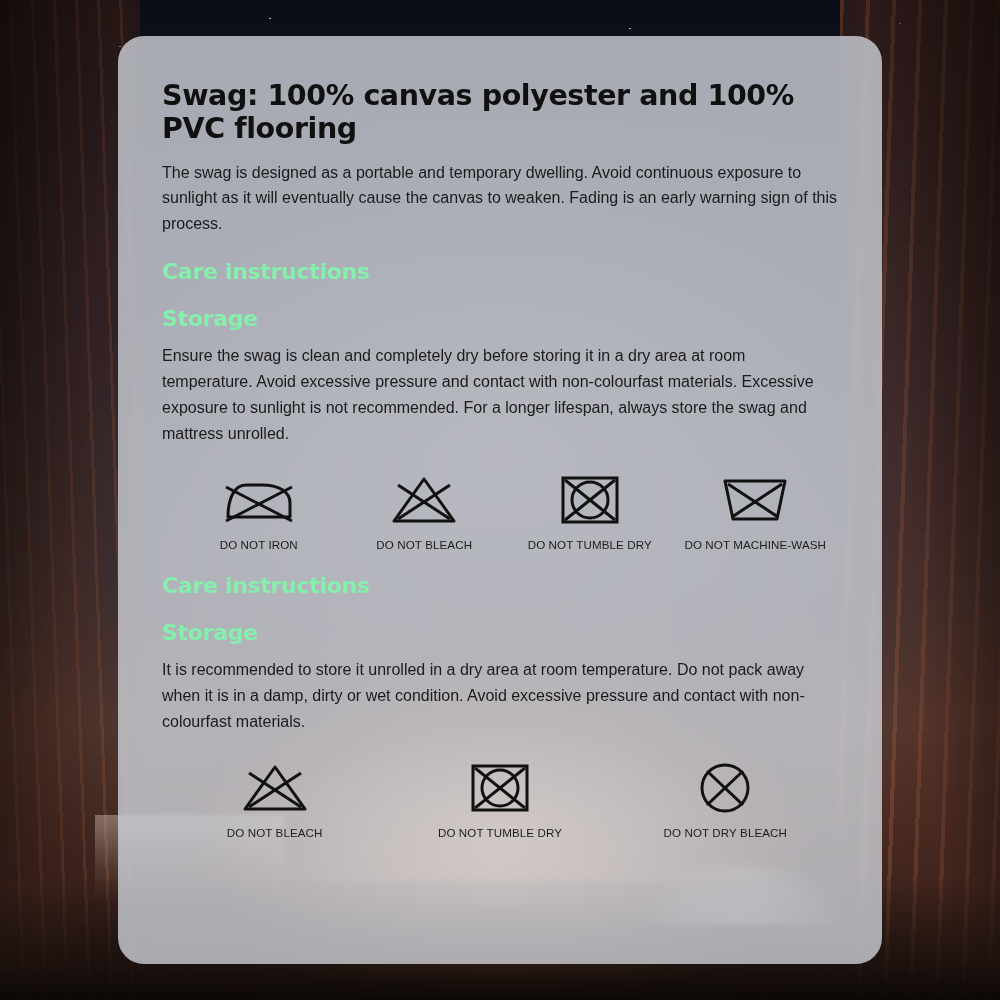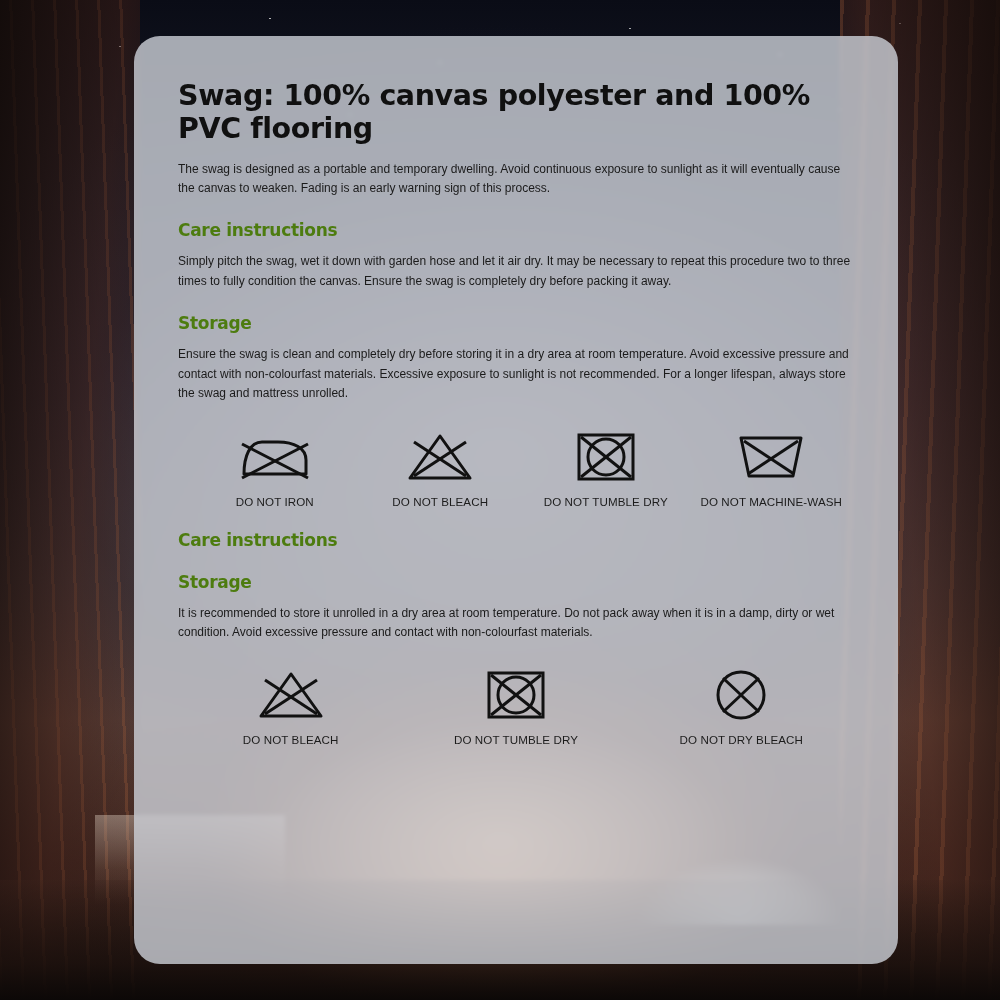--- a/index.html
+++ b/index.html
@@ -83,21 +83,21 @@
   .bg-ground {
     position: absolute;
     left: 0; right: 0; bottom: 0;
     height: 120px;
     background: linear-gradient(180deg, rgba(60,35,28,0.25) 0%, rgba(25,15,12,0.85) 70%, rgba(12,8,7,1) 100%);
   }
 
   
   .card {
     position: absolute;
-    left: 134px;
+    left: 118px;
     top: 36px;
     width: 764px;
     height: 928px;
     border-radius: 26px;
     background: rgba(205,209,216,0.80);
     backdrop-filter: blur(2px);
     box-sizing: border-box;
     padding: 44px 44px 30px 44px;
     color: #141414;
     overflow: hidden;
@@ -108,28 +108,28 @@
     font-weight: bold;
     font-size: 28.5px;
     letter-spacing: -0.4px;
     margin: 0 0 14px 0;
     color: #101010;
     line-height: 1.15;
   }
   h2.section {
     font-family: "DejaVu Sans", sans-serif;
     font-weight: bold;
-    font-size: 17px;
+    font-size: 22px;
     letter-spacing: -0.3px;
     margin: 22px 0 12px 0;
-    color: #4d7c0f;
+    color: #86efac;
   }
   p.body {
     font-family: "Liberation Sans", sans-serif;
-    font-size: 12px;
+    font-size: 16px;
     line-height: 1.62;
     margin: 0;
     color: #1b1b1b;
   }
 
   .icon-row {
     display: flex;
     align-items: flex-end;
     margin: 26px 0 6px 0;
   }
@@ -166,21 +166,20 @@
   <div class="bg-table"></div>
   <div class="bg-ground"></div>
 
   <div class="card">
 
     <h1 class="title">Swag: 100% canvas polyester and 100% PVC flooring</h1>
 
     <p class="body">The swag is designed as a portable and temporary dwelling. Avoid continuous exposure to sunlight as it will eventually cause the canvas to weaken. Fading is an early warning sign of this process.</p>
 
     <h2 class="section">Care instructions</h2>
-    <p class="body">Simply pitch the swag, wet it down with garden hose and let it air dry. It may be necessary to repeat this procedure two to three times to fully condition the canvas. Ensure the swag is completely dry before packing it away.</p>
 
     <h2 class="section">Storage</h2>
     <p class="body">Ensure the swag is clean and completely dry before storing it in a dry area at room temperature. Avoid excessive pressure and contact with non-colourfast materials. Excessive exposure to sunlight is not recommended. For a longer lifespan, always store the swag and mattress unrolled.</p>
 
     <div class="icon-row first">
 
       <div class="icon-cell">
         <svg width="74" height="56" viewBox="0 0 74 56">
           <path d="M6 44 L68 44 L68 30 C68 18 56 12 40 12 L24 12 C12 12 6 26 6 44 Z" fill="none" stroke="#111" stroke-width="3" stroke-linejoin="round"></path>
           <line x1="4" y1="48" x2="70" y2="14" stroke="#111" stroke-width="3"></line>

